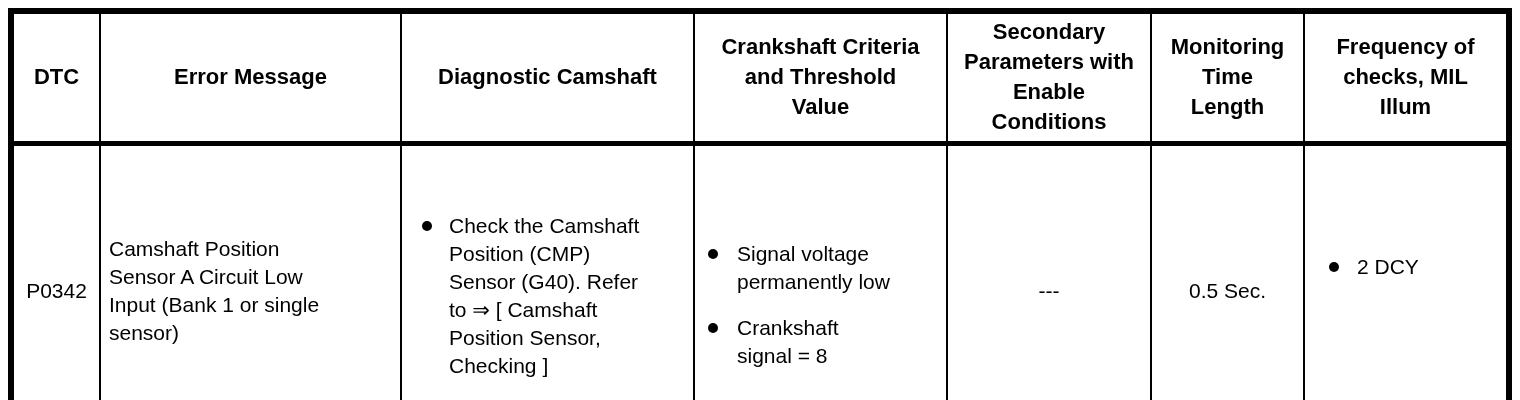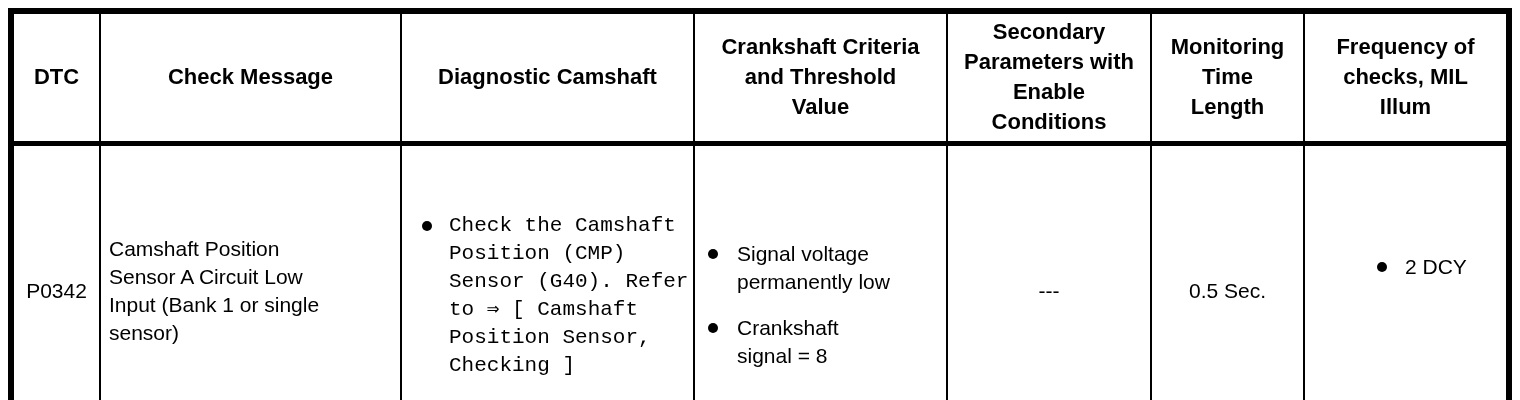--- a/index.html
+++ b/index.html
@@ -52,34 +52,34 @@
     vertical-align: middle;
     white-space: pre;
   }
   td.cell-dtc { text-align: center; }
   td.cell-error { padding-left: 8px; }
   td.cell-diag { vertical-align: top; padding-top: 10px; }
   td.cell-malf { vertical-align: top; padding-top: 28px; }
   td.cell-sec  { text-align: center; }
   td.cell-mon  { text-align: center; }
   td.cell-freq { vertical-align: middle; }
-  td.cell-freq .lift { transform: translateY(-24px); padding-left: 48px; }
+  td.cell-freq .lift { transform: translateY(-24px); }
 
   .blist { display: flex; flex-direction: column; }
   .bitem { display: flex; align-items: flex-start; }
   .bitem + .bitem { margin-top: 18px; }
   .bullet {
     flex: 0 0 10px;
     width: 10px;
     height: 10px;
     border-radius: 50%;
     background: #000000;
     margin-top: 9px;
   }
-  .blist-diag { margin-left: 20px; font-family: Liberation Mono, monospace; }
+  .blist-diag { margin-left: 20px; }
   .blist-diag .bullet { margin-right: 17px; }
   .blist-malf { margin-left: 13px; justify-content: space-between; }
   .blist-malf .bullet { margin-right: 19px; }
   .blist-freq { margin-left: 24px; }
   .blist-freq .bullet { margin-right: 18px; }
   .btxt { white-space: pre; }
 </style>
 </head>
 <body>
 
@@ -90,21 +90,21 @@
       <col style="width:301px">
       <col style="width:293px">
       <col style="width:253px">
       <col style="width:204px">
       <col style="width:153px">
       <col>
     </colgroup>
     <tbody>
       <tr class="header-row">
         <th>DTC</th>
-        <th>Check Message</th>
+        <th>Error Message</th>
         <th>Diagnostic Camshaft</th>
         <th>Crankshaft Criteria
 and Threshold
 Value</th>
         <th>Secondary
 Parameters with
 Enable
 Conditions</th>
         <th>Monitoring
 Time

